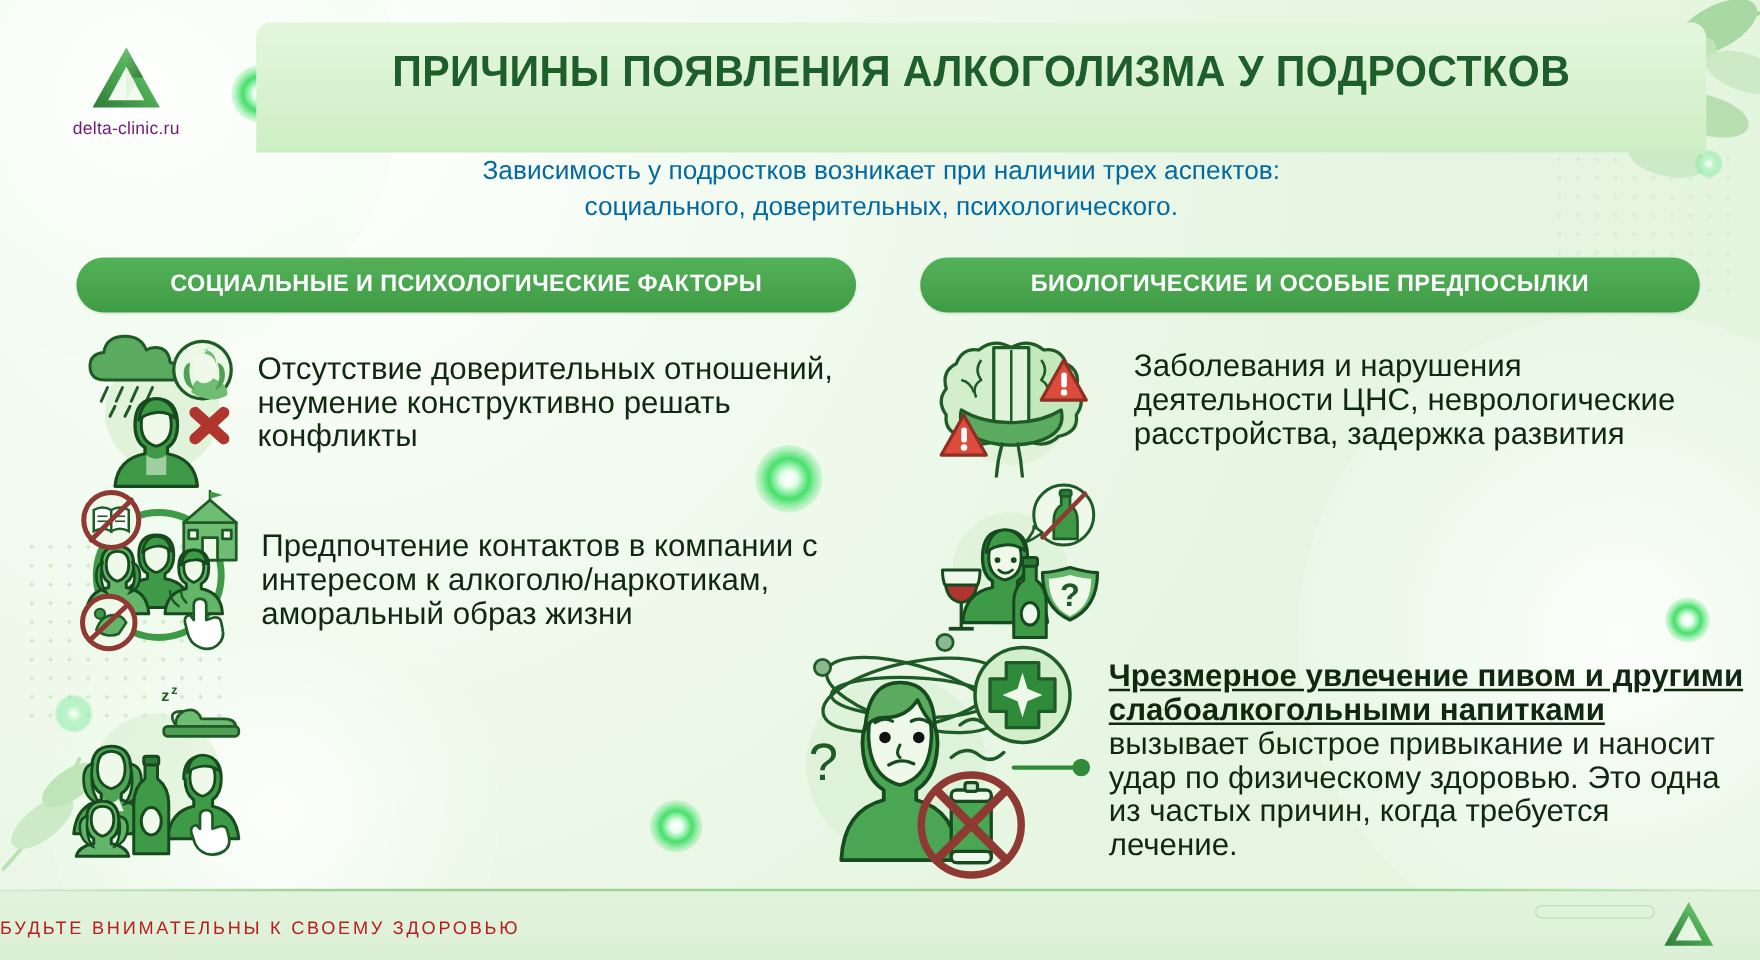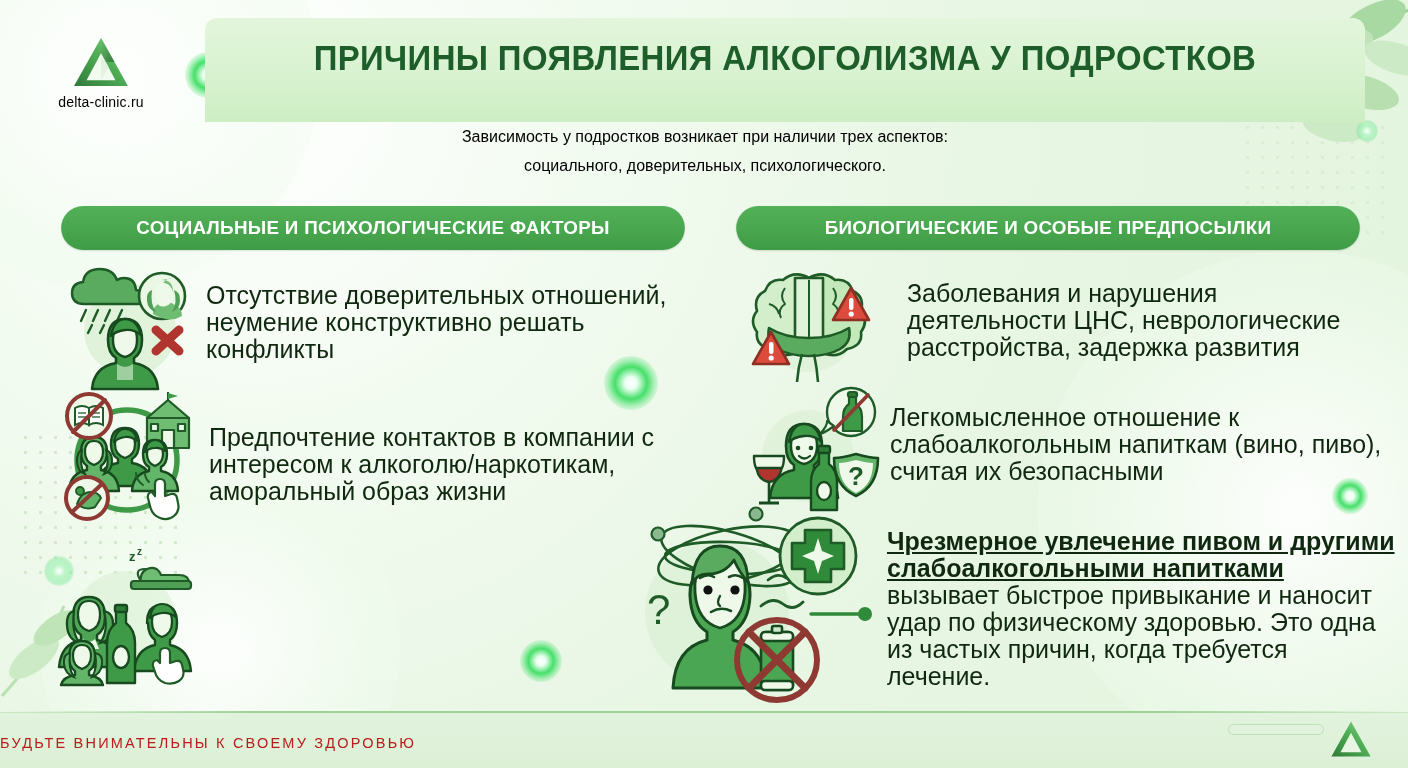--- a/index.html
+++ b/index.html
@@ -55,36 +55,36 @@
     border-radius: 12px 12px 0 0;
     background: linear-gradient(180deg, #e3f6dc 0%, #d8f2d0 55%, #cdeec4 100%);
   }
 
   .logo-wrap {
     position: absolute; left: 16px; top: 18px; width: 170px; height: 110px;
     display: flex; flex-direction: column; align-items: center; justify-content: center;
   }
   .logo-mark { width: 58px; height: 52px; margin-bottom: 6px; }
   .logo-text {
-    font-size: 14px; letter-spacing: .2px; color: #000000; font-weight: 400;
+    font-size: 14px; letter-spacing: .2px; color: #701a75; font-weight: 400;
   }
 
   .title {
     position: absolute; left: 205px; top: 38px; width: 1160px;
     text-align: center;
     font-size: 35px; font-weight: 700; letter-spacing: .4px;
     color: #1d5e2a;
     font-family: "Liberation Sans", sans-serif;
     transform: scaleX(.94);
   }
 
   .subtitle {
     position: absolute; left: 240px; top: 122px; width: 930px;
     text-align: center;
-    font-size: 16px; line-height: 29px; color: #000000; font-weight: 500;
+    font-size: 21px; line-height: 29px; color: #0369a1; font-weight: 500;
   }
 
   
   .pill {
     position: absolute; height: 44px;
     border-radius: 24px;
     background: linear-gradient(180deg, #53b158 0%, #3f9c46 100%);
     display: flex; align-items: center; justify-content: center;
     color: #ffffff; font-weight: 700; font-size: 19px;
     letter-spacing: .3px;
@@ -431,21 +431,20 @@
         <ellipse cx="76" cy="101" rx="7" ry="9" fill="#eef9ea"></ellipse>
       </g>
 
       <g>
         <path d="M108 64 q-14 4 -22 4 q0 28 22 38 q22 -10 22 -38 q-8 0 -22 -4 Z" fill="#63b569" stroke="#174a1e" stroke-width="2.6" stroke-linejoin="round"></path>
         <path d="M108 70 q-11 3 -17 3 q0 22 17 30 q17 -8 17 -30 q-6 0 -17 -3 Z" fill="#eef9ea"></path>
         <text x="108" y="95" text-anchor="middle" font-family="Liberation Sans, sans-serif" font-size="26" font-weight="700" fill="#1f5b27">?</text>
       </g>
     </svg>
   </div>
-  <div class="txt">Легкомысленное отношение к слабоалкогольным напиткам (вино, пиво), считая их безопасными</div>
 </div>
 
 <div class="row r6">
   <div class="icon-box">
     <svg width="252" height="212" viewBox="0 0 252 212">
       <circle cx="92" cy="112" r="72" fill="#d9f0d2" opacity=".65"></circle>
 
       <g fill="none" stroke="#1f5b27" stroke-width="2.6">
         <ellipse cx="104" cy="56" rx="72" ry="26" transform="rotate(-12 104 56)"></ellipse>
         <ellipse cx="104" cy="56" rx="70" ry="24" transform="rotate(16 104 56)"></ellipse>

